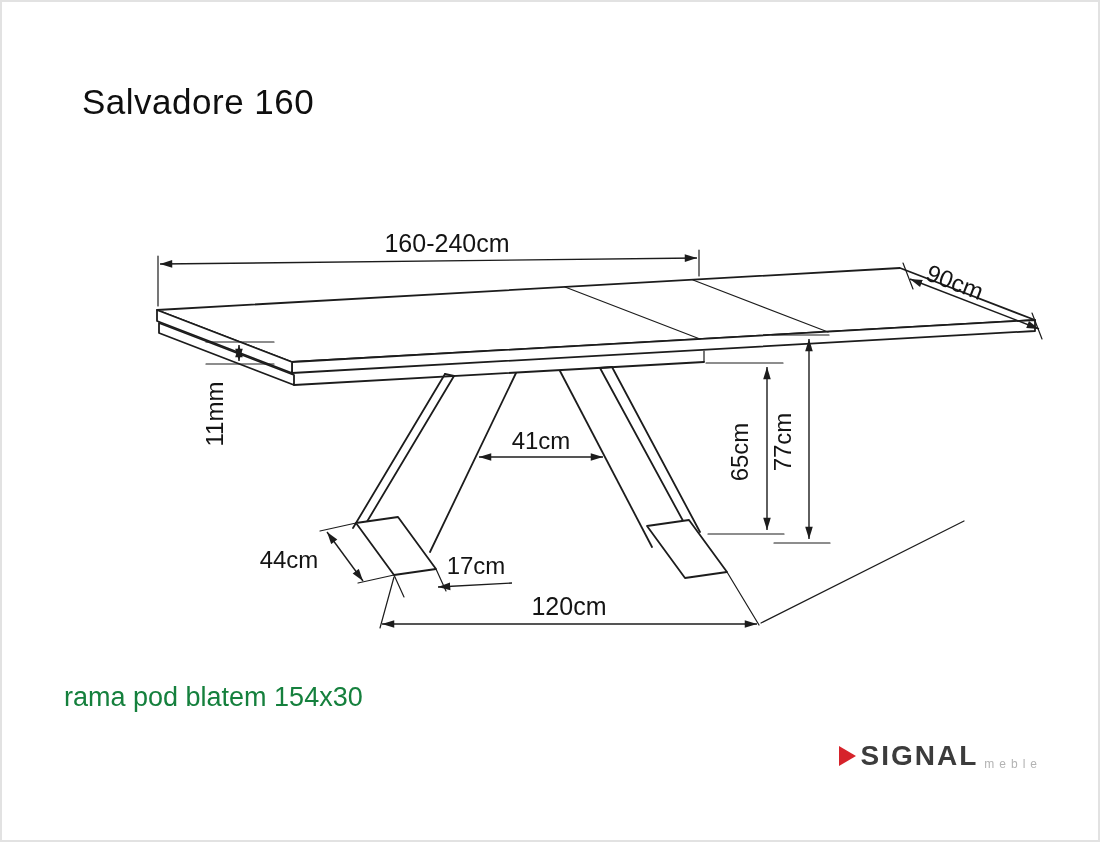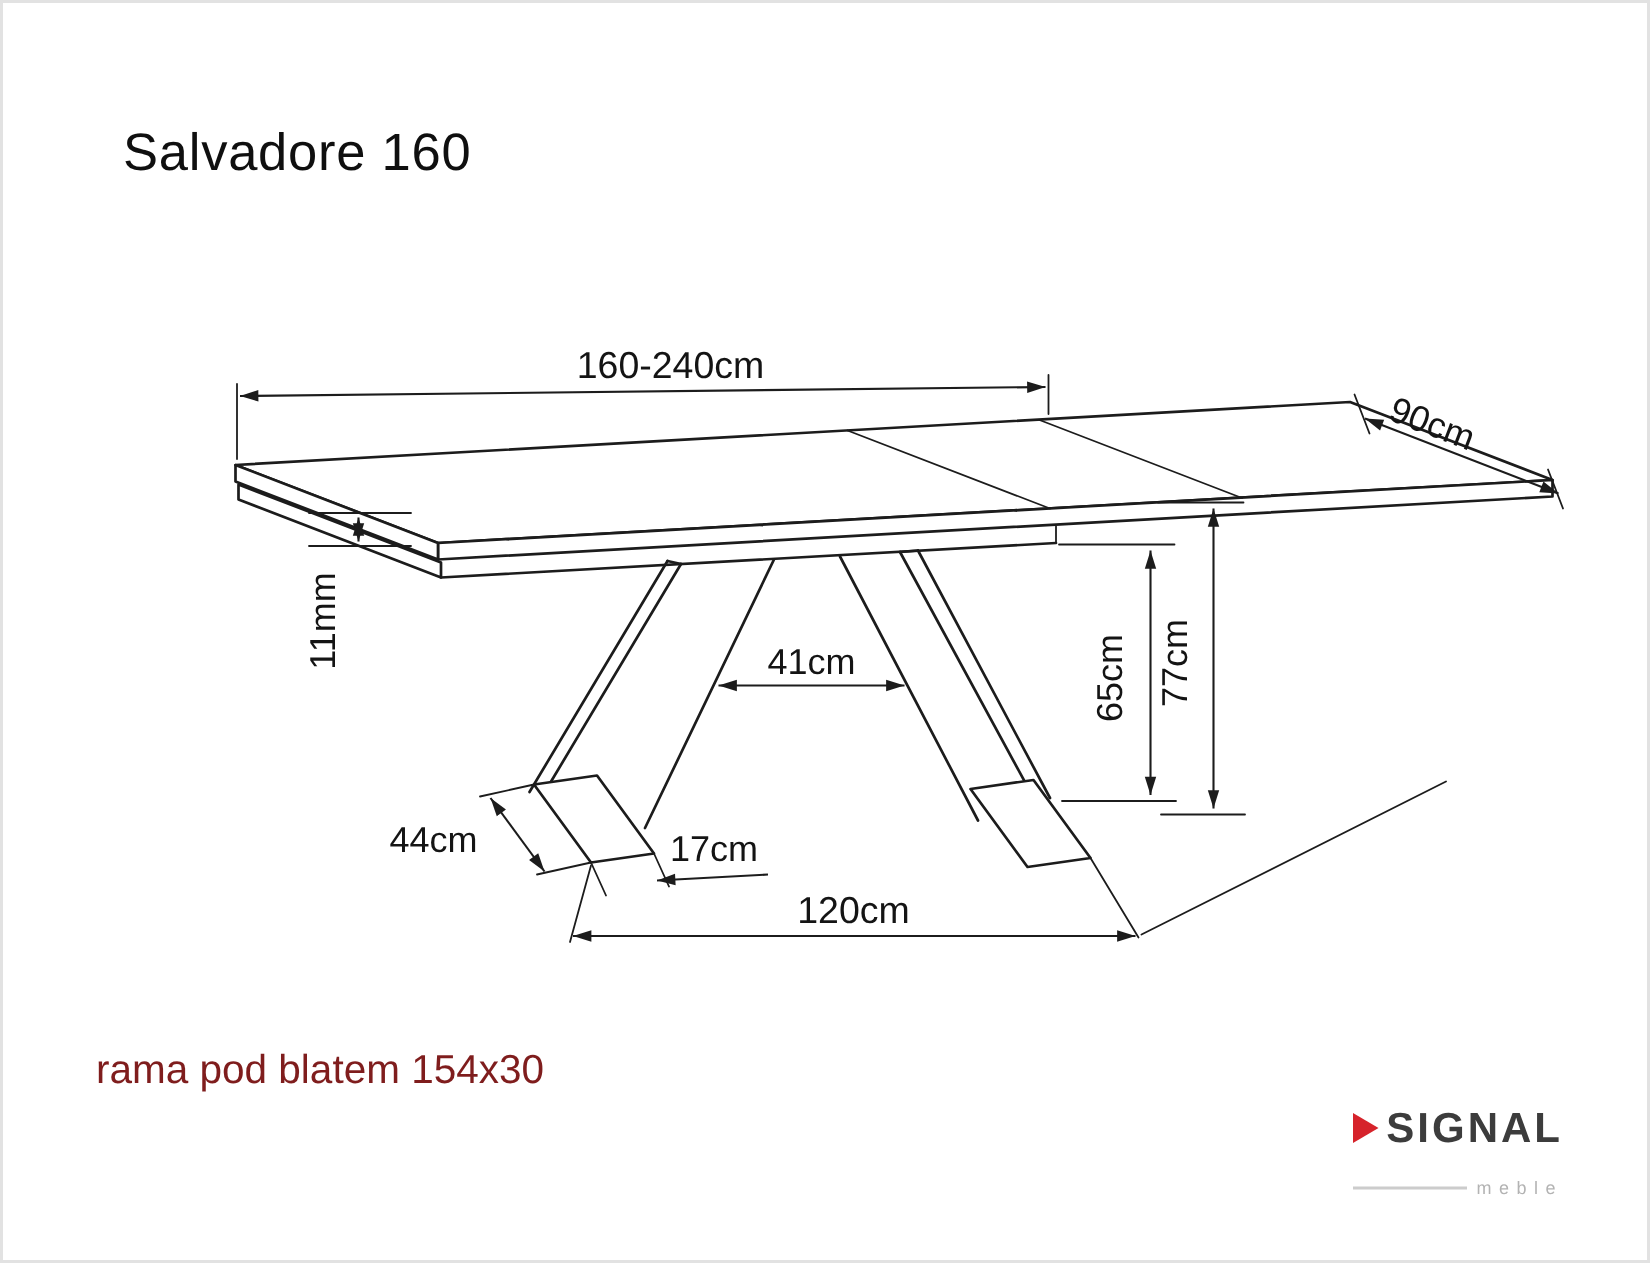--- a/index.html
+++ b/index.html
@@ -7,35 +7,35 @@
   .page {
     position:relative; width:1100px; height:842px; margin:0 auto;
     background:#ffffff; border:2px solid #e2e2e2; overflow:hidden;
     font-family:"Liberation Sans", sans-serif; color:#141414;
   }
   .title {
     position:absolute; left:80px; top:80px;
     font-size:35px; font-weight:400; color:#0f0f0f; letter-spacing:0.5px;
   }
   .footer-note {
-    position:absolute; left:62px; top:696px;
-    font-size:27px; color:#7f1d1d;
+    position:absolute; left:62px; top:680px;
+    font-size:27px; color:#15803d;
   }
   .drawing { position:absolute; left:0; top:0; }
 
   
   .face { fill:#ffffff; stroke:#1c1c1c; stroke-width:1.8; stroke-linejoin:round; }
   .ln   { fill:none; stroke:#1c1c1c; stroke-width:1.8; stroke-linecap:round; stroke-linejoin:round; }
   .thin { fill:none; stroke:#1c1c1c; stroke-width:1.2; stroke-linecap:round; }
   .dim  { fill:none; stroke:#1c1c1c; stroke-width:1.4; }
   svg text { font-family:"Liberation Sans", sans-serif; fill:#141414; font-size:24px; }
   .t25 { font-size:25px; }
 
   
-  .logo { position:absolute; right:56px; top:736px; display:flex; flex-direction:column; align-items:flex-end; }
+  .logo { position:absolute; right:56px; top:736px; display:flex; flex-direction:row; align-items:flex-end; }
   .logo-row { display:flex; align-items:center; gap:5px; }
   .logo-tri { width:0; height:0; border-left:17px solid #d6232b; border-top:10px solid transparent; border-bottom:10px solid transparent; }
   .logo-brand { font-size:28px; font-weight:700; letter-spacing:2px; color:#3c3c3c; line-height:1; }
   .logo-sub-row { display:flex; align-items:center; gap:6px; width:100%; margin-top:20px; }
   .logo-sub-line { flex:1; height:2px; background:#cccccc; }
   .logo-sub { font-size:12px; letter-spacing:5px; color:#b3b3b3; line-height:1; }
 </style>
 </head>
 <body>
 

